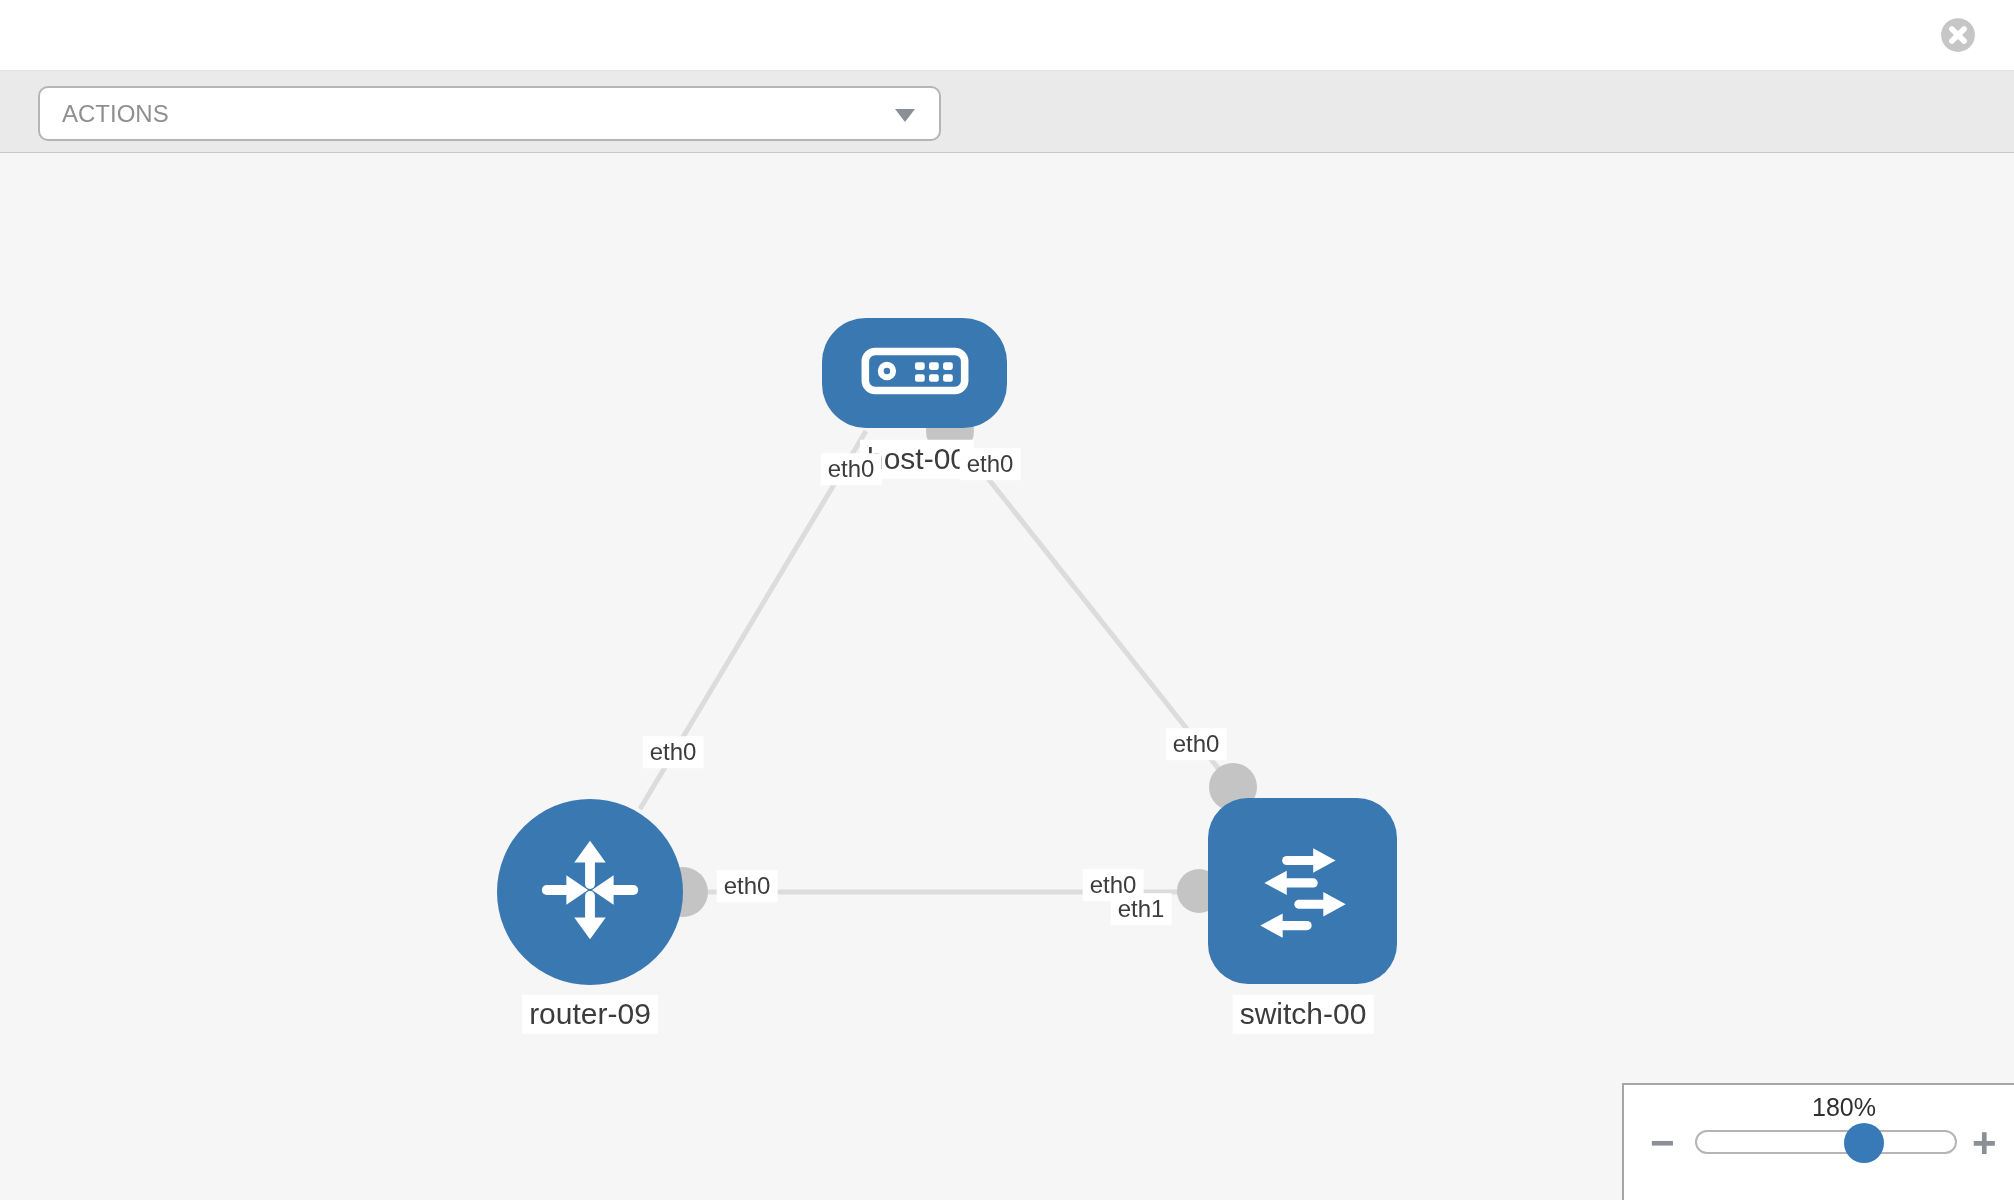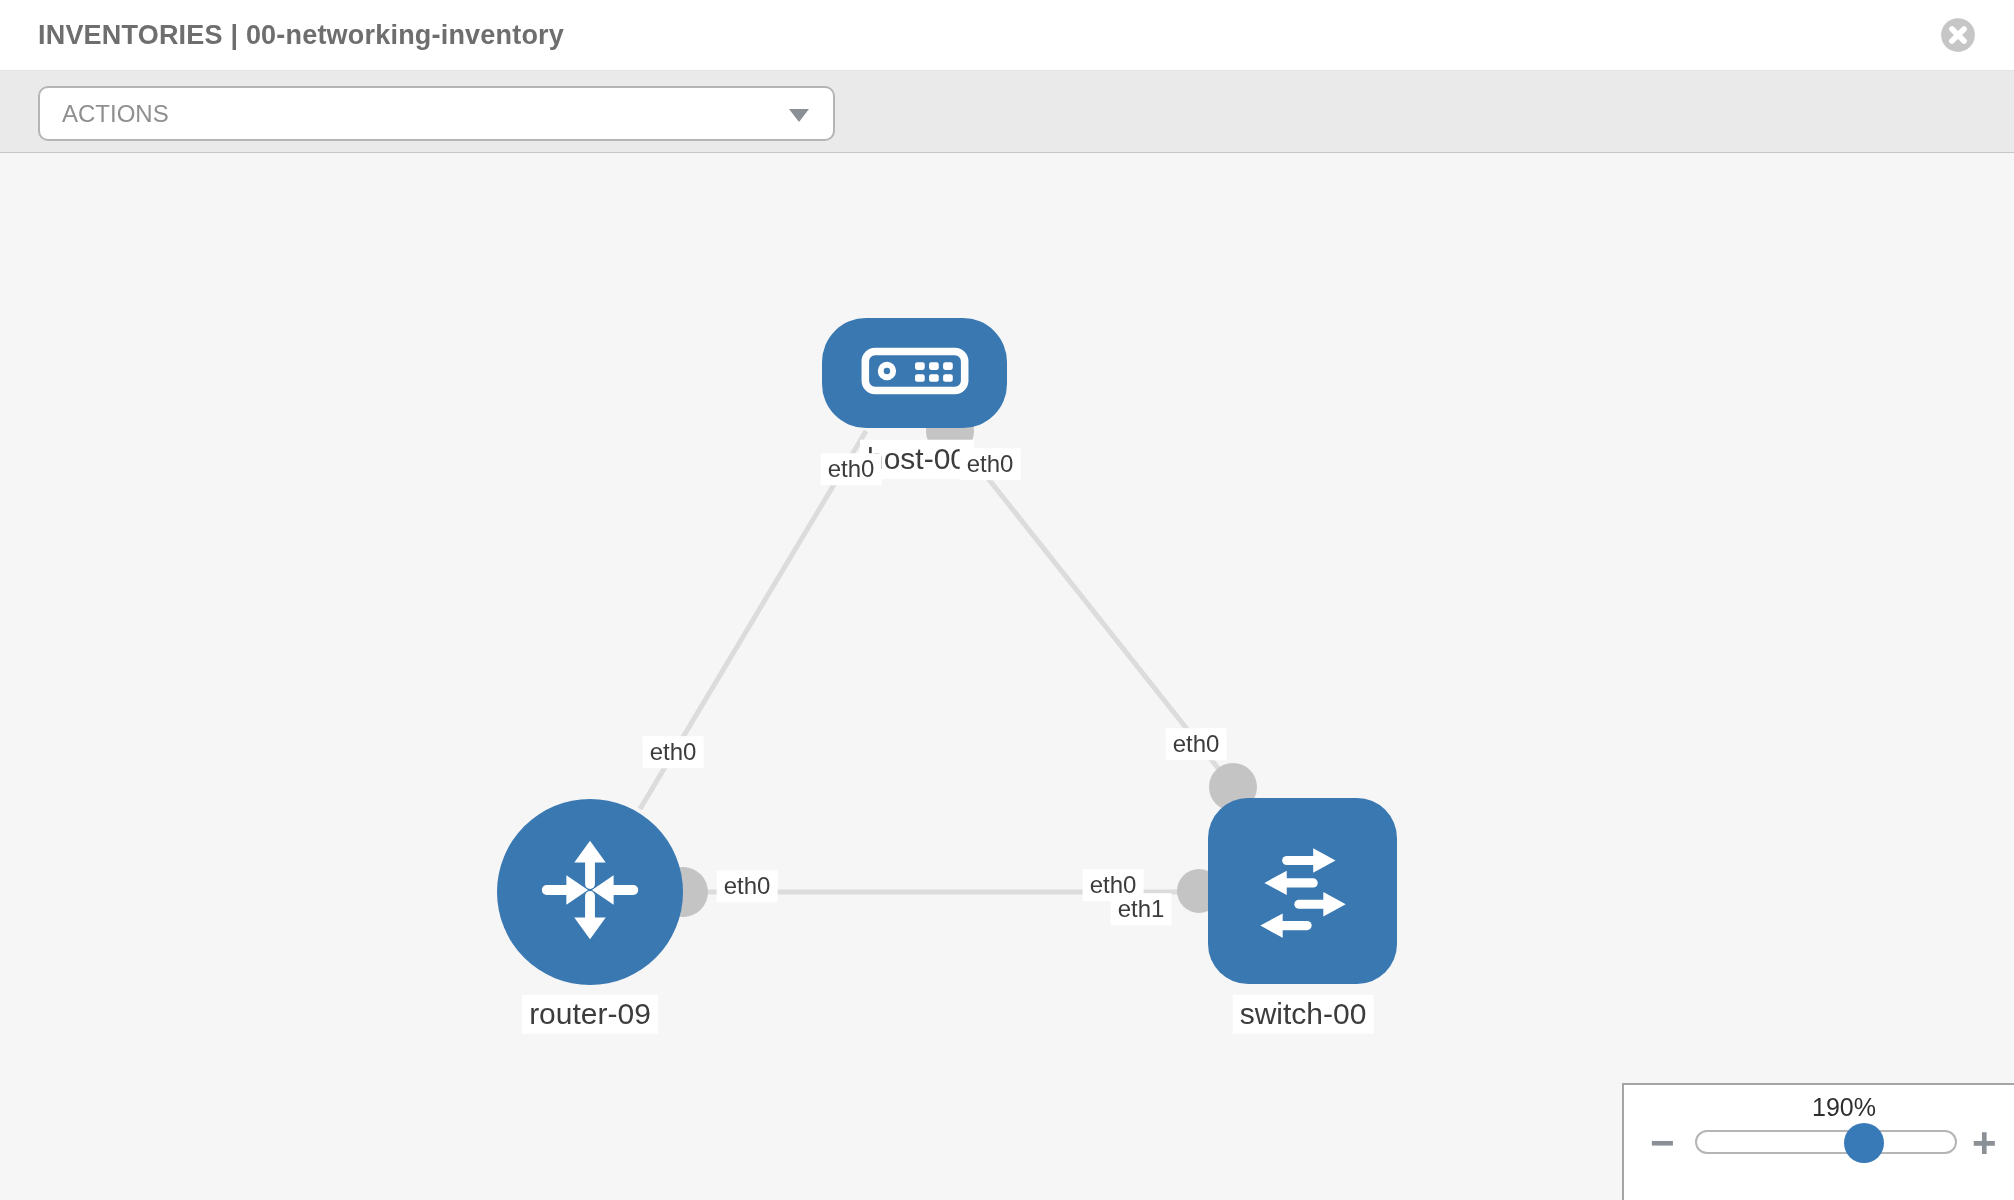--- a/index.html
+++ b/index.html
@@ -27,21 +27,21 @@
   .faux-select{
     position:absolute;top:15px;height:55px;background:#fff;border:2px solid #b5b5b5;
     border-radius:10px;display:flex;align-items:center;box-sizing:border-box;cursor:pointer;
   }
   .faux-select .sel-text{margin-left:22px;font-size:24px;color:#8f8f8f;}
   .chevron{
     position:absolute;right:24px;top:50%;margin-top:-5px;width:0;height:0;
     border-left:10px solid transparent;border-right:10px solid transparent;
     border-top:13px solid #8a9096;
   }
-  .actions-select{left:38px;width:797px;}
+  .actions-select{left:38px;width:903px;}
   .search-select{left:1183px;width:797px;}
   .tool-icon-btn{
     position:absolute;top:96px;width:40px;height:40px;background:transparent;border:none;
     padding:0;cursor:pointer;
   }
   .wrench-btn{left:1048px;}
   .key-btn{left:1116px;}
   
   .canvas{
     position:absolute;left:0;top:153px;width:2014px;height:1047px;background:#f6f6f6;
@@ -79,21 +79,20 @@
   }
   .zoom-knob{
     position:absolute;left:220px;top:38px;width:40px;height:40px;border-radius:50%;
     background:#377ab7;cursor:grab;
   }
 </style>
 </head>
 <body>
 
 <div class="header">
-  <div class="header-title">INVENTORIES | 00-networking-inventory</div>
   <button class="close-btn">
     <span>
       <svg width="36" height="36" viewBox="0 0 32 32">
         <circle cx="16" cy="16" r="15" fill="#c6c6c6"></circle>
         <path d="M10.6 10.6 L21.4 21.4 M21.4 10.6 L10.6 21.4" stroke="#ffffff" stroke-width="5" stroke-linecap="round"></path>
       </svg>
     </span>
   </button>
 </div>
 
@@ -201,21 +200,21 @@
   <div class="diagram-label port-label" style="left:851px;top:316px;">eth0</div>
   <div class="diagram-label port-label" style="left:673px;top:599px;">eth0</div>
   <div class="diagram-label port-label" style="left:990px;top:311px;">eth0</div>
   <div class="diagram-label port-label" style="left:1196px;top:591px;">eth0</div>
   <div class="diagram-label port-label" style="left:747px;top:733px;">eth0</div>
   <div class="diagram-label port-label" style="left:1113px;top:732px;">eth0</div>
   <div class="diagram-label port-label" style="left:1141px;top:756px;">eth1</div>
 </div>
 
 <div class="zoom-panel">
-  <div class="zoom-value">190%</div>
+  <div class="zoom-value">180%</div>
   <button class="zoom-minus">
     <span>−</span>
   </button>
   <div class="zoom-track"></div>
   <div class="zoom-knob"></div>
   <button class="zoom-plus">
     <span>+</span>
   </button>
 </div>
 

